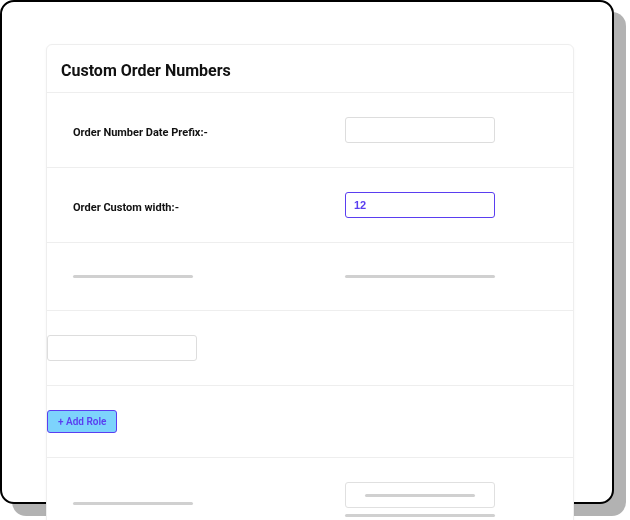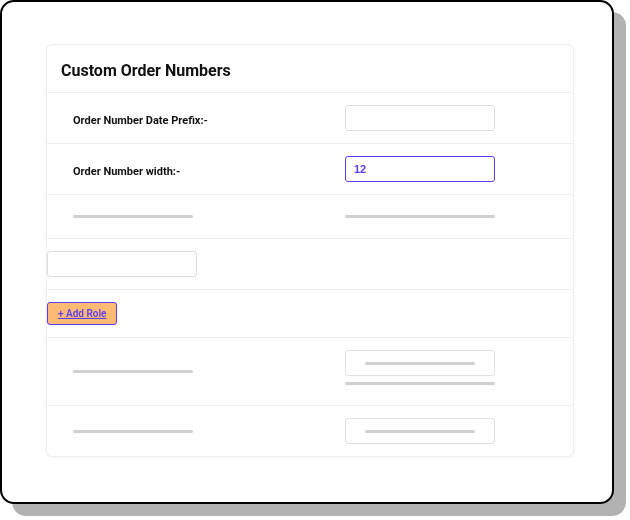--- a/index.html
+++ b/index.html
@@ -37,21 +37,21 @@
     }
     .card-title {
       font-size: 16px;
       font-weight: 700;
       color: #111;
       padding: 16px 14px 12px 14px;
     }
     .row {
       display: flex;
       align-items: center;
-      padding: 12px 0;
+      padding: 24px 0;
       border-top: 1px solid #eee;
       min-height: 44px;
     }
     .row:first-of-type {
       border-top: none;
       padding-top: 2px;
     }
     .label-col {
       width: 298px;
       padding-left: 26px;
@@ -109,27 +109,26 @@
     .skel-box-inner {
       width: 110px;
       height: 3px;
       background: #d0d0d0;
       border-radius: 2px;
     }
     .btn-add {
       display: inline-block;
       border: 1px solid #5a3ef0;
       color: #5a3ef0;
-      background: #fdba74;
+      background: #7dd3fc;
       font-size: 10px;
       font-weight: 600;
       padding: 5px 10px;
       border-radius: 3px;
       cursor: pointer;
-      text-decoration: underline;
     }
     .chk {
       width: 13px;
       height: 13px;
       border-radius: 2px;
       background: #5a3ef0;
       display: inline-flex;
       align-items: center;
       justify-content: center;
       cursor: pointer;
@@ -165,21 +164,21 @@
       <div class="label-col">
         <span class="row-label">Order Number Date Prefix:-</span>
       </div>
       <div class="value-col">
         <input class="txt" type="text" value="" style="">
       </div>
     </div>
 
     <div class="row">
       <div class="label-col">
-        <span class="row-label">Order Number width:-</span>
+        <span class="row-label">Order Custom width:-</span>
       </div>
       <div class="value-col">
         <input class="txt active" type="text" value="12" style="">
       </div>
     </div>
 
     <div class="row">
       <div class="label-col">
         <div class="skel-label"></div>
       </div>

